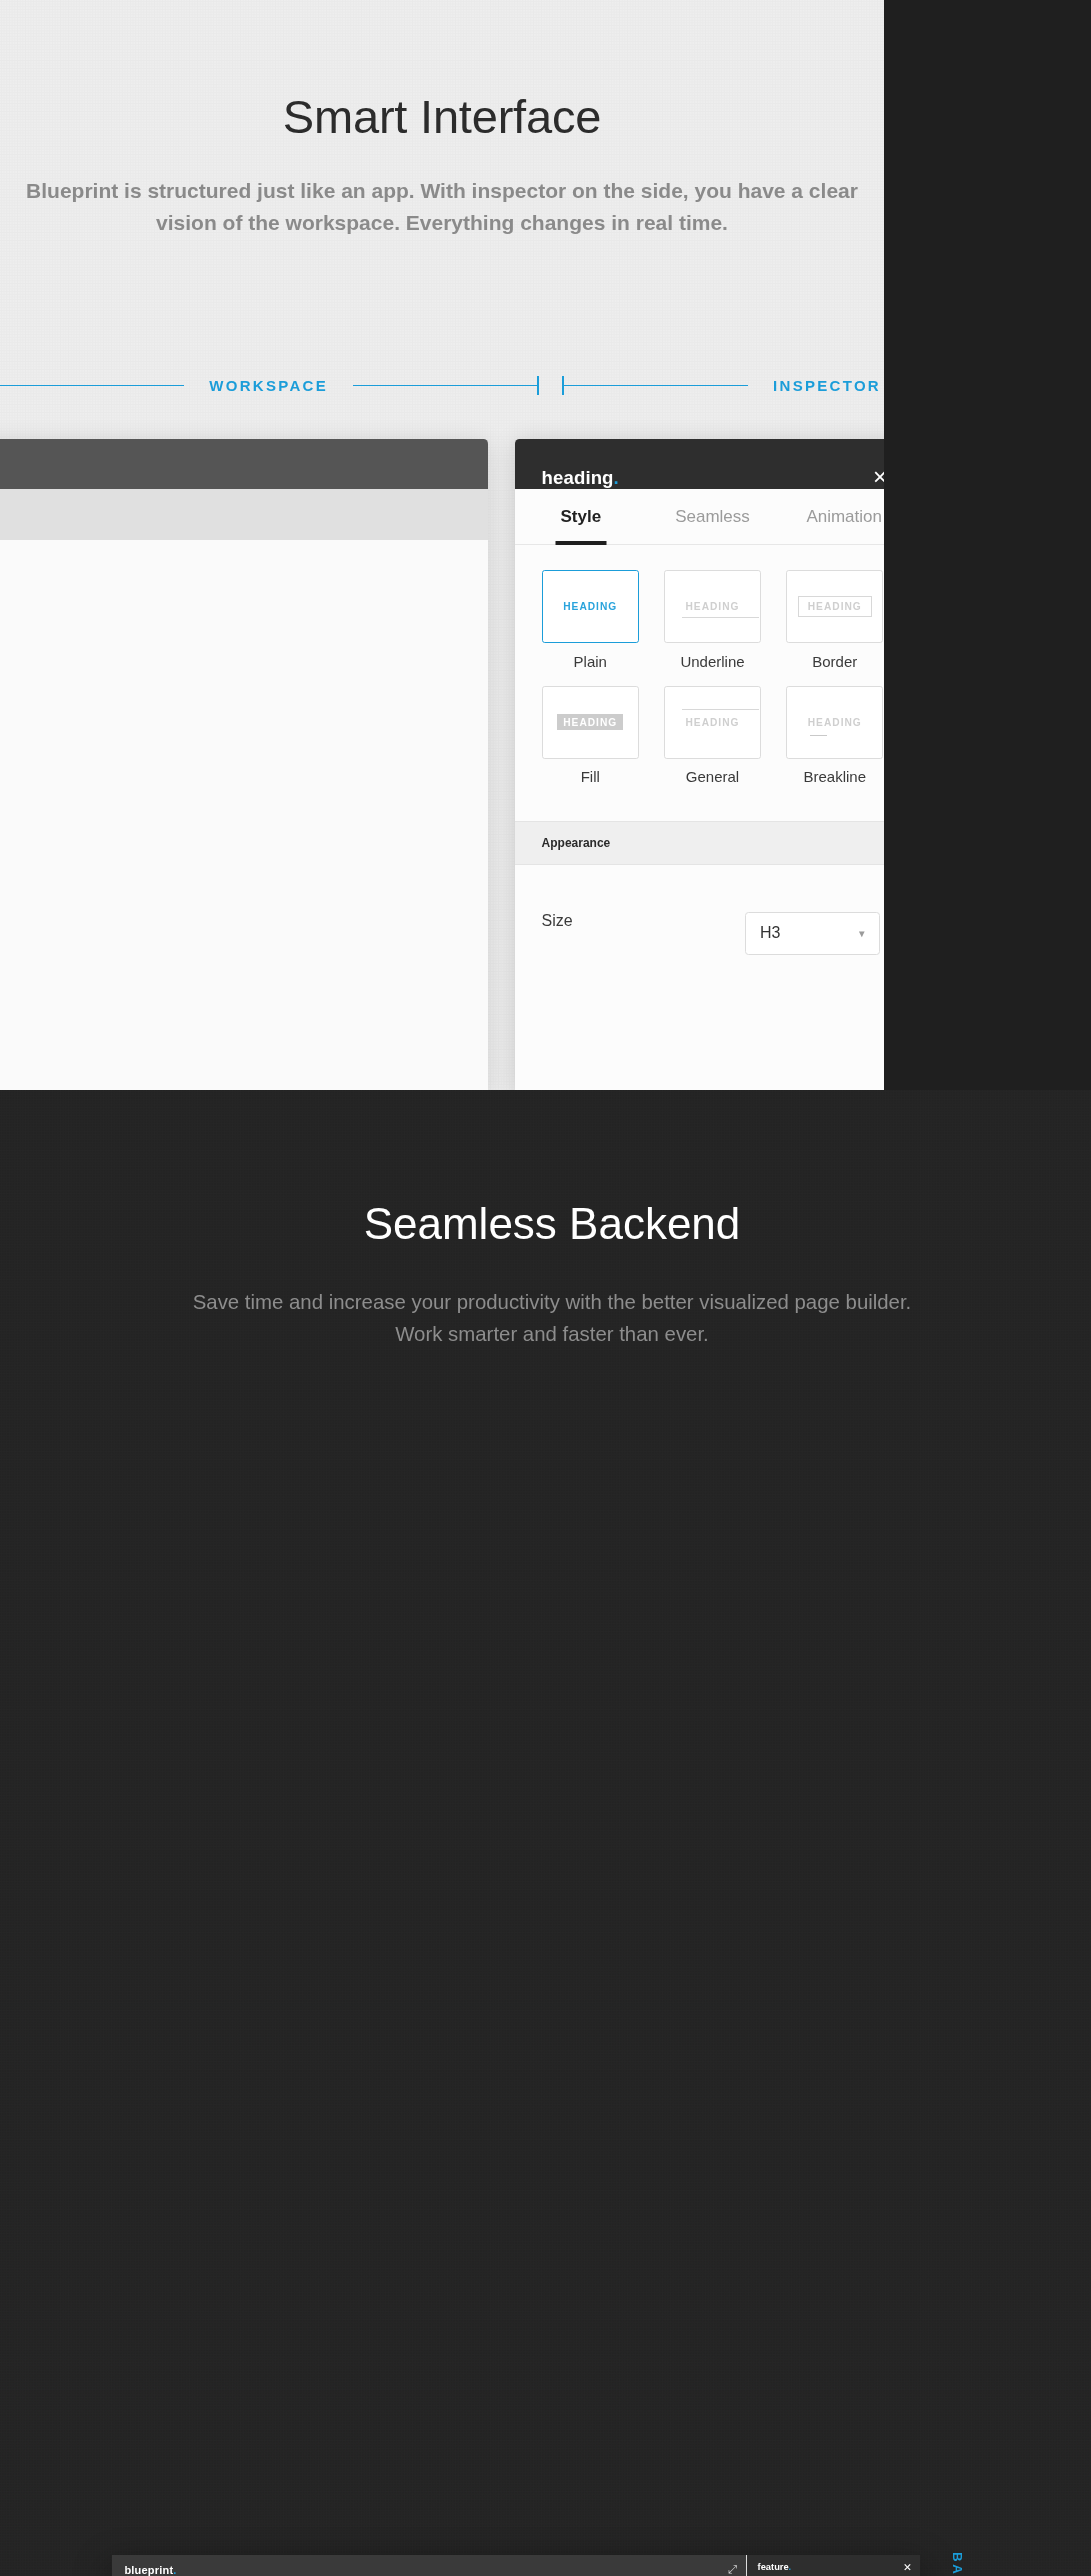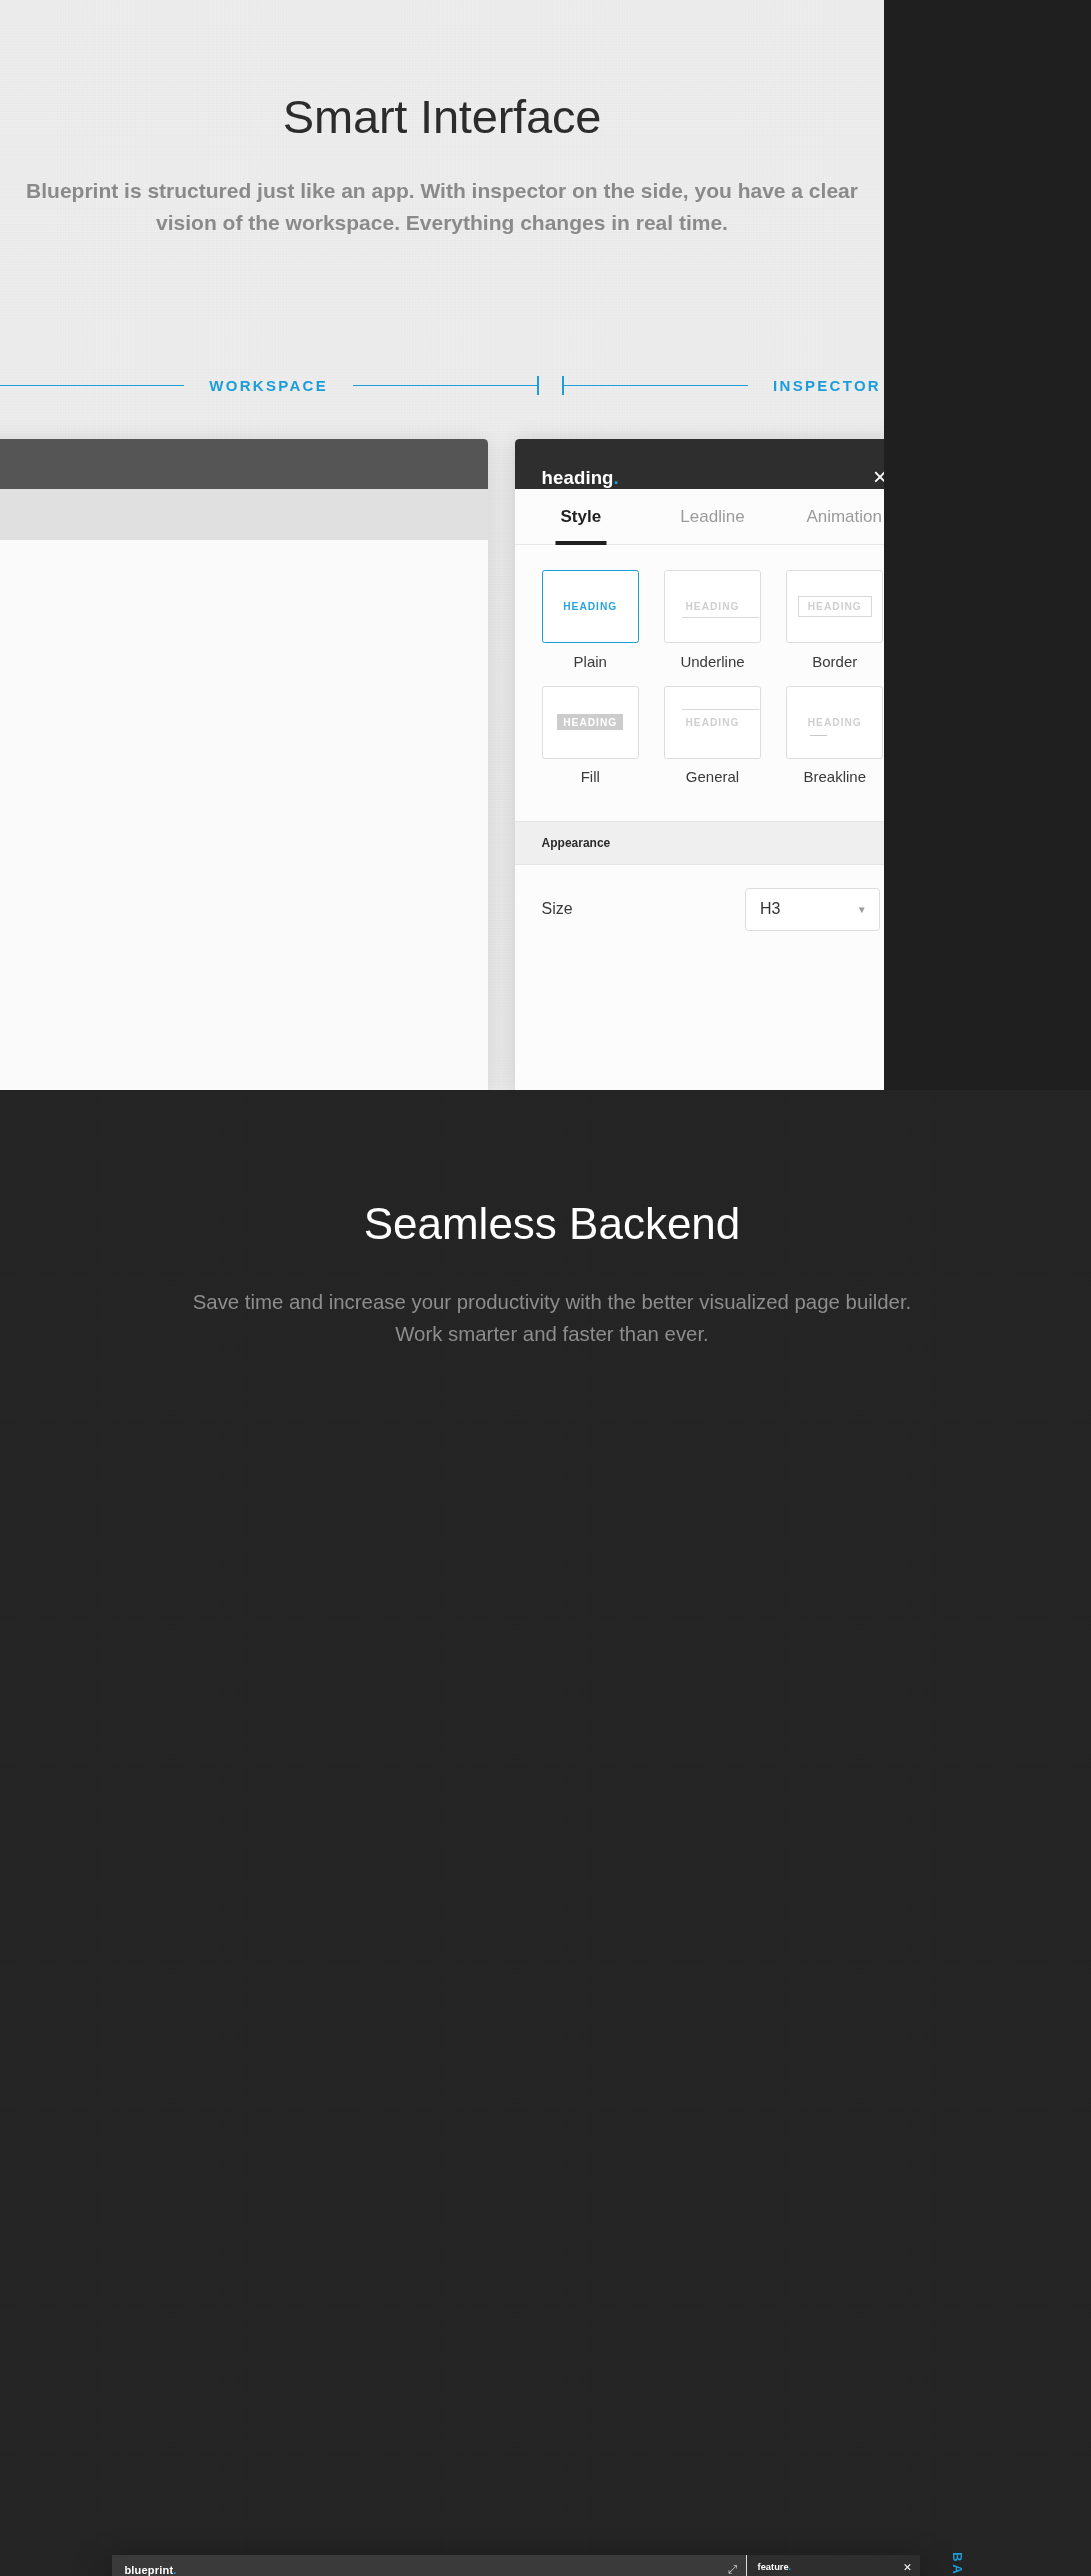--- a/index.html
+++ b/index.html
@@ -224,20 +224,21 @@
     border: 0.9px solid #dcdcdc;
     border-radius: 3.5px;
     background: #fff;
     display: flex;
     align-items: center;
     justify-content: space-between;
     padding: 0 12.4px 0 14px;
     font-size: 16px;
     color: #333;
     cursor: pointer;
+    margin-top: 24px;
   }
   #size-caret { color: #9b9b9b; font-size: 9.7px; }
 
   
   #seamless-section {
     position: relative;
     width: 1092px;
     height: 1486px;
     background: #232323;
     background-image: radial-gradient(rgba(255,255,255,.012) 0.9px, transparent 0.9px);
@@ -345,21 +346,21 @@
   </div>
 
   <div id="inspector-panel">
     <div id="inspector-titlebar">
       <div id="inspector-title"><span>heading</span><span class="dot">.</span></div>
       <div id="inspector-close">×</div>
     </div>
 
     <div id="inspector-tabs">
       <div class="itab active">Style</div>
-      <div class="itab">Leadline</div>
+      <div class="itab">Seamless</div>
       <div class="itab">Animation</div>
     </div>
 
     <div id="style-grid">
       <div class="style-cell">
         <div class="style-box sel">
             <span class="sw blue">HEADING</span>
           </div>
         <div class="style-label">Plain</div>
       </div>

